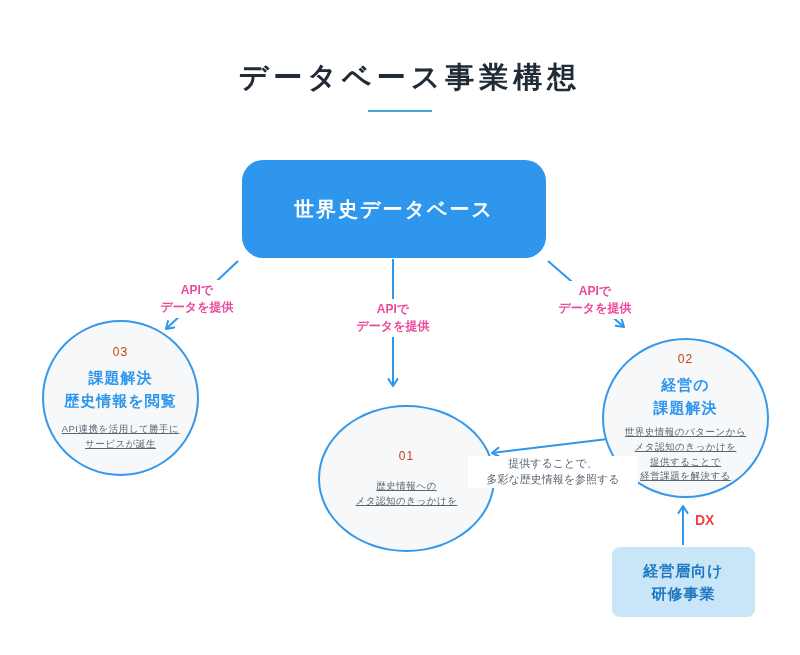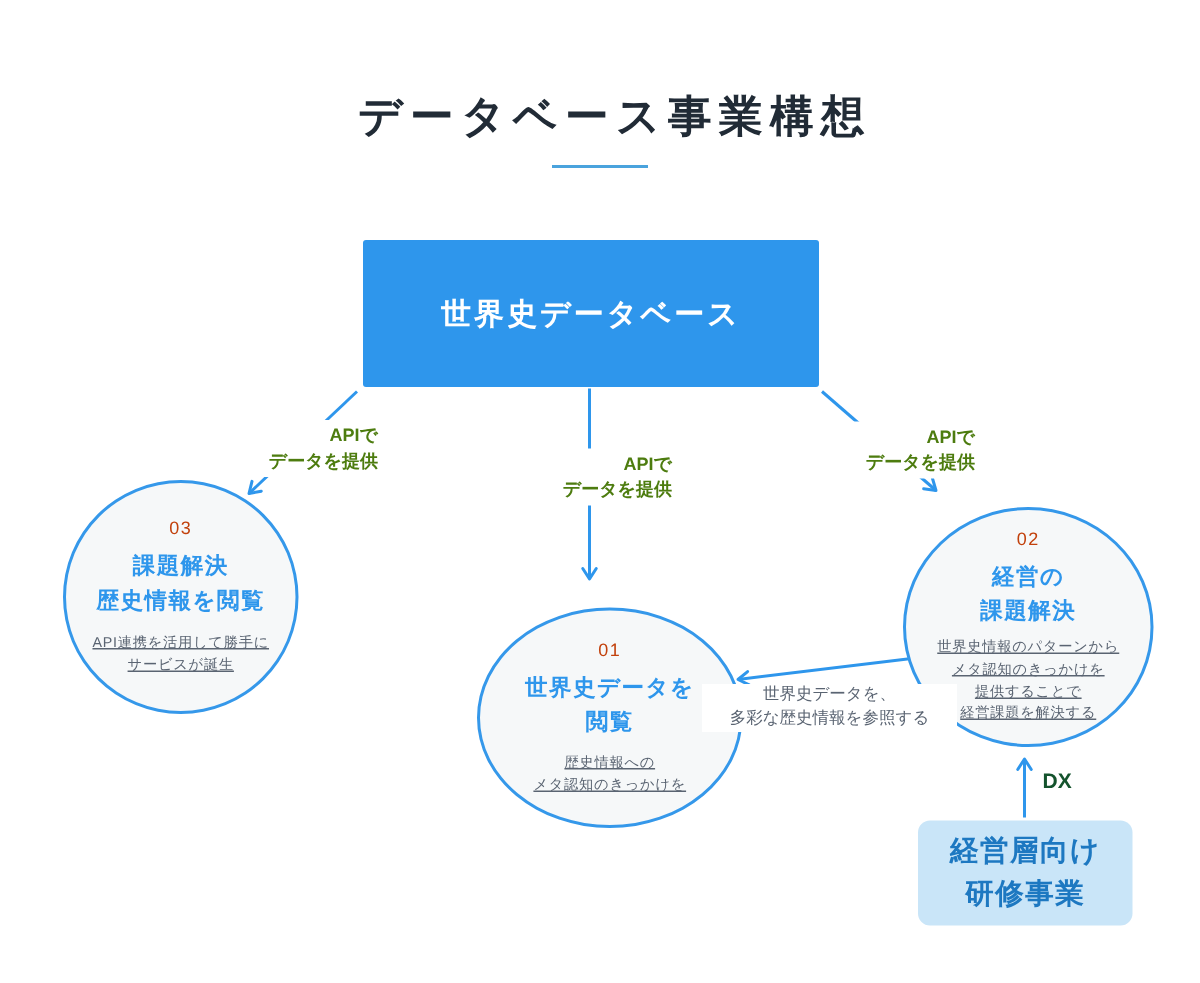--- a/index.html
+++ b/index.html
@@ -18,48 +18,48 @@
     letter-spacing:5px; color:#212b36;
   }
   .title-underline {
     position:absolute; top:110px; left:368px;
     width:64px; height:2px; background:#4aa3dd;
   }
 
   
   .db-box {
     position:absolute; left:242px; top:160px; width:304px; height:98px;
-    background:#2e96ec; border-radius:2px;
+    background:#2e96ec; border-radius:21px;
     display:flex; flex-direction:column; align-items:center; justify-content:center;
     gap:13px; color:#ffffff; text-align:center;
   }
   .db-title { font-size:20px; font-weight:bold; letter-spacing:2px; }
   .db-sub   { font-size:12.5px; font-weight:bold; letter-spacing:1px; }
 
   
   .connectors { position:absolute; left:0; top:0; width:800px; height:655px; pointer-events:none; }
 
   
   .api-label {
-    position:absolute; width:110px; text-align:right;
-    color:#4d7c0f; font-size:12px; font-weight:600; line-height:1.4;
+    position:absolute; width:110px; text-align:center;
+    color:#ec4899; font-size:12px; font-weight:600; line-height:1.4;
     background:#ffffff; padding:2px 0;
   }
   .api-left   { left:142px; top:280px; }
   .api-center { left:338px; top:299px; }
   .api-right  { left:540px; top:281px; }
 
   .ref-label {
     position:absolute; left:468px; top:456px; width:170px;
     text-align:center; color:#5a6472; font-size:11px; line-height:1.45;
     background:#ffffff;
   }
   .dx-label {
     position:absolute; left:695px; top:512px;
-    color:#14532d; font-size:14px; font-weight:bold;
+    color:#ef4444; font-size:14px; font-weight:bold;
   }
 
   
   .circle {
     position:absolute; border:2px solid #3598ea; border-radius:50%;
     background:#f6f8f9;
     display:flex; flex-direction:column; align-items:center; justify-content:center;
     text-align:center;
   }
   .c03 { left:42px;  top:320px; width:157px; height:156px; }
@@ -68,21 +68,21 @@
   .circle .num    { font-size:12px; color:#c2410c; letter-spacing:1px; margin-bottom:7px; }
   .circle .ctitle { font-size:15px; font-weight:bold; color:#2e96ec; line-height:1.55; letter-spacing:1px; }
   .circle .cdesc  { font-size:9.5px; color:#5a6472; line-height:1.6; margin-top:8px; letter-spacing:0.5px;text-decoration:underline; }
   .c02 .cdesc { margin-top:6px; line-height:1.55; }
 
   
   .training-box {
     position:absolute; left:612px; top:547px; width:143px; height:70px;
     background:#c9e5f8; border-radius:8px;
     display:flex; align-items:center; justify-content:center; text-align:center;
-    color:#1d78c1; font-size:19px; font-weight:bold; line-height:1.55; letter-spacing:1px;
+    color:#1d78c1; font-size:15px; font-weight:bold; line-height:1.55; letter-spacing:1px;
   }
   .line { display:block; }
 </style>
 </head>
 <body>
 
 <div class="canvas">
 
   <h1 class="page-title">データベース事業構想</h1>
   <div class="title-underline"></div>
@@ -124,24 +124,20 @@
       <span class="line">歴史情報を閲覧</span>
     </div>
     <div class="cdesc">
       <span class="line">API連携を活用して勝手に</span>
       <span class="line">サービスが誕生</span>
     </div>
   </div>
 
   <div class="circle c01">
     <div class="num">01</div>
-    <div class="ctitle">
-      <span class="line">世界史データを</span>
-      <span class="line">閲覧</span>
-    </div>
     <div class="cdesc">
       <span class="line">歴史情報への</span>
       <span class="line">メタ認知のきっかけを</span>
     </div>
   </div>
 
   <div class="circle c02">
     <div class="num">02</div>
     <div class="ctitle">
       <span class="line">経営の</span>
@@ -149,21 +145,21 @@
     </div>
     <div class="cdesc">
       <span class="line">世界史情報のパターンから</span>
       <span class="line">メタ認知のきっかけを</span>
       <span class="line">提供することで</span>
       <span class="line">経営課題を解決する</span>
     </div>
   </div>
 
   <div class="ref-label">
-    <span class="line">世界史データを、</span>
+    <span class="line">提供することで、</span>
     <span class="line">多彩な歴史情報を参照する</span>
   </div>
 
   <div class="dx-label">DX</div>
 
   <div class="training-box">
     <div>
       <span class="line">経営層向け</span>
       <span class="line">研修事業</span>
     </div>

